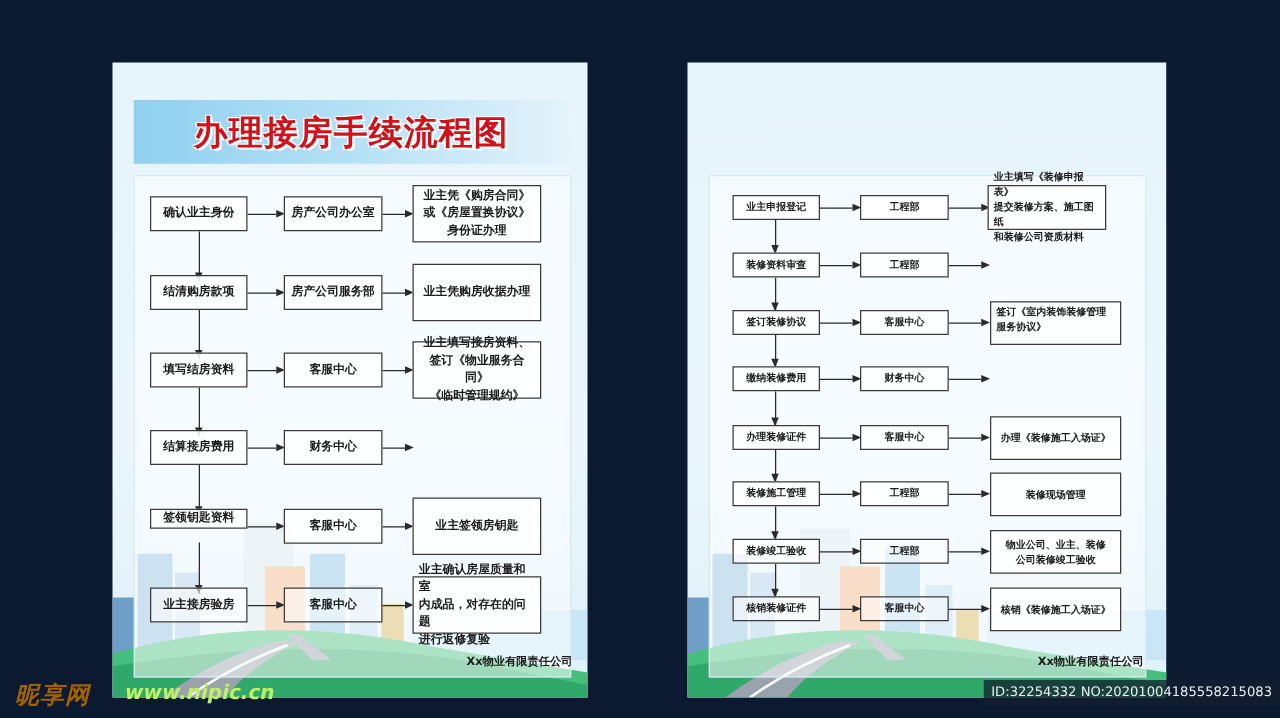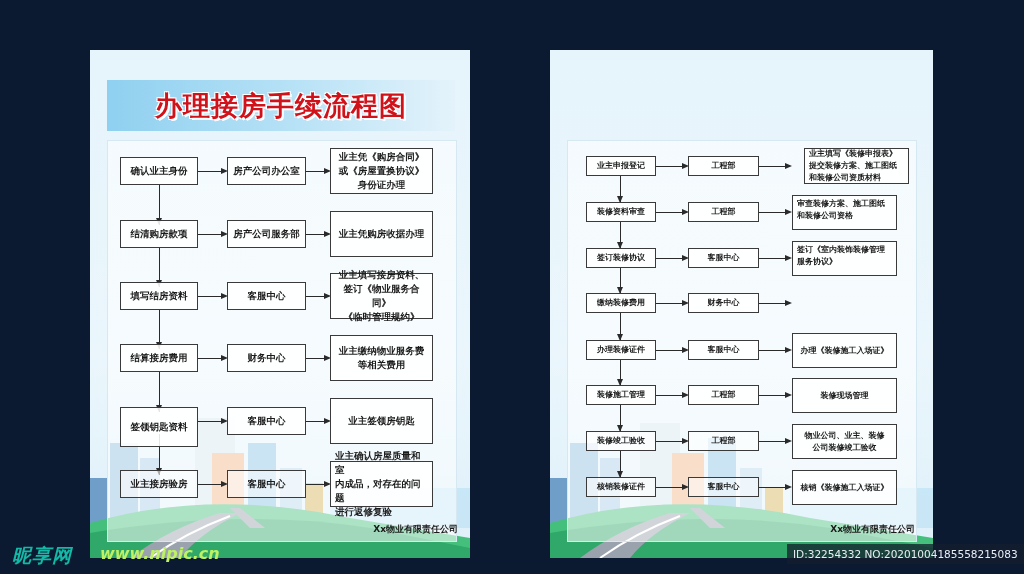--- a/index.html
+++ b/index.html
@@ -59,21 +59,21 @@
 
   .company {
     position: absolute; font-weight: bold; font-size: 9px; color: #1a1a1a;
   }
   #poster-left .company { right: 12px; bottom: 22px; }
   #poster-right .company { right: 18px; bottom: 22px; }
 
   .watermark-logo {
     position: absolute; left: 12px; top: 543px;
     font-family: "DejaVu Sans", sans-serif; font-weight: bold; font-style: italic;
-    color: #14b8a6; font-size: 19px; letter-spacing: 1px;
+    color: #a16207; font-size: 19px; letter-spacing: 1px;
   }
   .watermark-url {
     position: absolute; left: 100px; top: 544px;
     font-family: "DejaVu Sans", sans-serif; font-weight: bold; font-style: italic;
     color: #bef264; font-size: 16px;
   }
   .watermark-id {
     position: absolute; left: 787px; top: 544px; height: 20px; padding: 0 6px;
     background: rgba(20,30,45,0.75); color: #e8eef4;
     font-family: "DejaVu Sans", sans-serif; font-size: 10.5px; line-height: 20px;
@@ -143,24 +143,22 @@
   <div class="box" style="left:240px;top:223px;width:103px;height:46px;white-space:pre-line">业主填写接房资料、
 签订《物业服务合同》
 《临时管理规约》</div>
 
   <div class="box" style="left:30px;top:294px;width:78px;height:28px">结算接房费用</div>
   <div class="hline" style="left:108px;top:308px;width:23px"></div>
   <div class="arr-r" style="left:131px;top:305px"></div>
   <div class="box" style="left:137px;top:294px;width:79px;height:28px">财务中心</div>
   <div class="hline" style="left:216px;top:308px;width:18px"></div>
   <div class="arr-r" style="left:234px;top:305px"></div>
-  <div class="box" style="left:240px;top:285px;width:103px;height:46px;white-space:pre-line">业主缴纳物业服务费
-等相关费用</div>
-
-  <div class="box" style="left:30px;top:357px;width:78px;height:40px">签领钥匙资料</div>
+
+  <div class="box" style="left:30px;top:357px;width:78px;height:16px">签领钥匙资料</div>
   <div class="hline" style="left:108px;top:371px;width:23px"></div>
   <div class="arr-r" style="left:131px;top:368px"></div>
   <div class="box" style="left:137px;top:357px;width:79px;height:28px">客服中心</div>
   <div class="hline" style="left:216px;top:371px;width:18px"></div>
   <div class="arr-r" style="left:234px;top:368px"></div>
   <div class="box" style="left:240px;top:348px;width:103px;height:46px;white-space:pre-line">业主签领房钥匙</div>
 
   <div class="box" style="left:30px;top:420px;width:78px;height:28px;background:rgba(255,255,255,0.6)">业主接房验房</div>
   <div class="hline" style="left:108px;top:434px;width:23px"></div>
   <div class="arr-r" style="left:131px;top:431px"></div>
@@ -208,32 +206,30 @@
   <div class="arr-d" style="left:67px;top:375px"></div>
   <div class="vline" style="left:70px;top:401px;height:26px"></div>
   <div class="arr-d" style="left:67px;top:421px"></div>
 
   <div class="box" style="left:36px;top:106px;width:70px;height:20px">业主申报登记</div>
   <div class="hline" style="left:106px;top:116px;width:26px"></div>
   <div class="arr-r" style="left:132px;top:113px"></div>
   <div class="box" style="left:138px;top:106px;width:71px;height:20px">工程部</div>
   <div class="hline" style="left:209px;top:116px;width:26px"></div>
   <div class="arr-r" style="left:235px;top:113px"></div>
-  <div class="box left-al" style="left:254px;top:98px;width:105px;height:36px;white-space:pre-line">业主填写《装修申报表》
+  <div class="box left-al" style="left:240px;top:98px;width:95px;height:36px;white-space:pre-line">业主填写《装修申报表》
 提交装修方案、施工图纸
 和装修公司资质材料</div>
 
   <div class="box" style="left:36px;top:152px;width:70px;height:20px">装修资料审查</div>
   <div class="hline" style="left:106px;top:162px;width:26px"></div>
   <div class="arr-r" style="left:132px;top:159px"></div>
   <div class="box" style="left:138px;top:152px;width:71px;height:20px">工程部</div>
   <div class="hline" style="left:209px;top:162px;width:26px"></div>
   <div class="arr-r" style="left:235px;top:159px"></div>
-  <div class="box left-al" style="left:242px;top:145px;width:105px;height:35px;white-space:pre-line;align-items:flex-start">审查装修方案、施工图纸
-和装修公司资格</div>
 
   <div class="box" style="left:36px;top:198px;width:70px;height:20px">签订装修协议</div>
   <div class="hline" style="left:106px;top:208px;width:26px"></div>
   <div class="arr-r" style="left:132px;top:205px"></div>
   <div class="box" style="left:138px;top:198px;width:71px;height:20px">客服中心</div>
   <div class="hline" style="left:209px;top:208px;width:26px"></div>
   <div class="arr-r" style="left:235px;top:205px"></div>
   <div class="box left-al" style="left:242px;top:191px;width:105px;height:35px;white-space:pre-line;align-items:flex-start">签订《室内装饰装修管理
 服务协议》</div>
 

